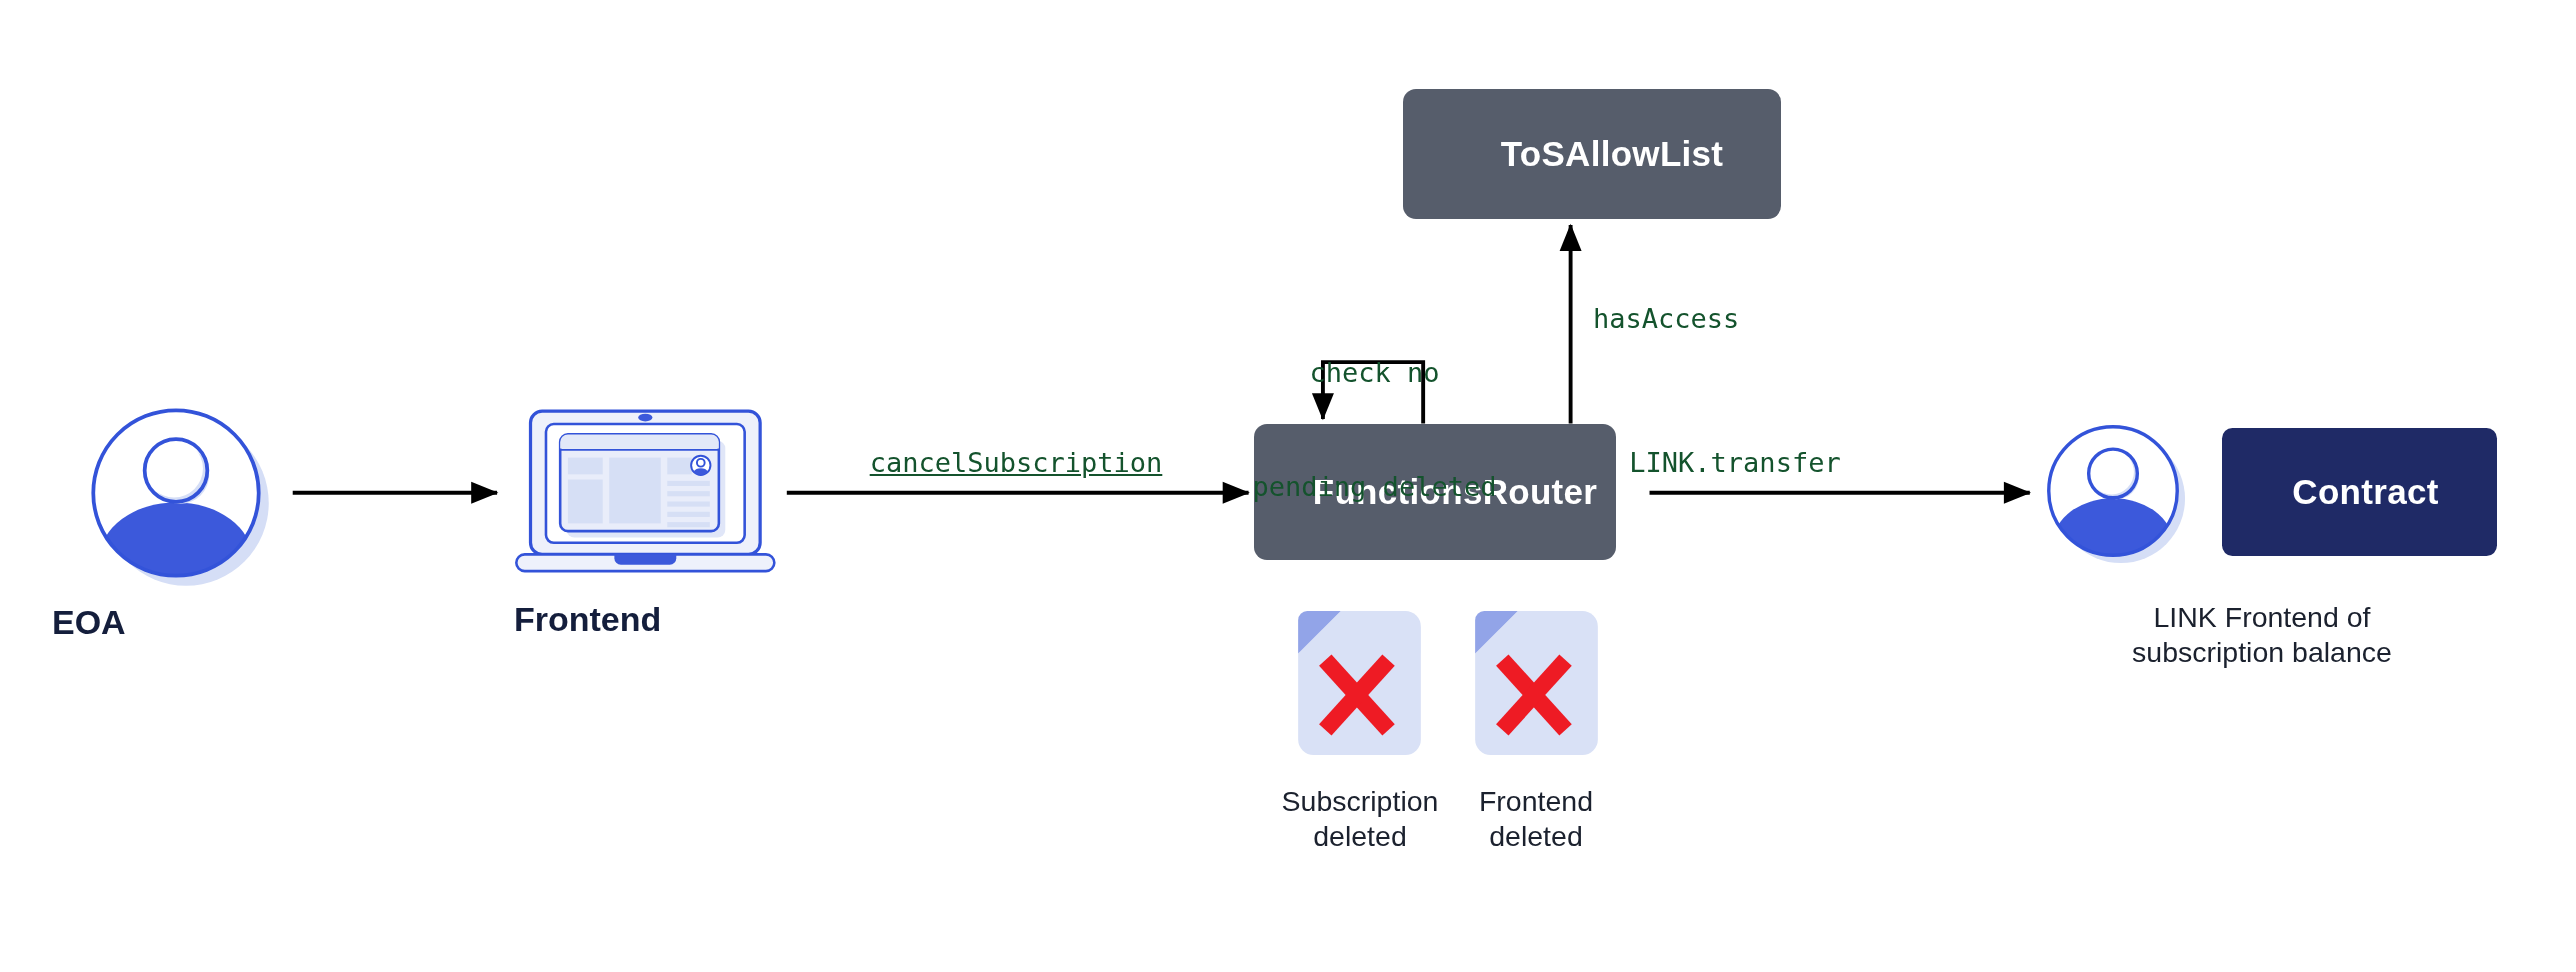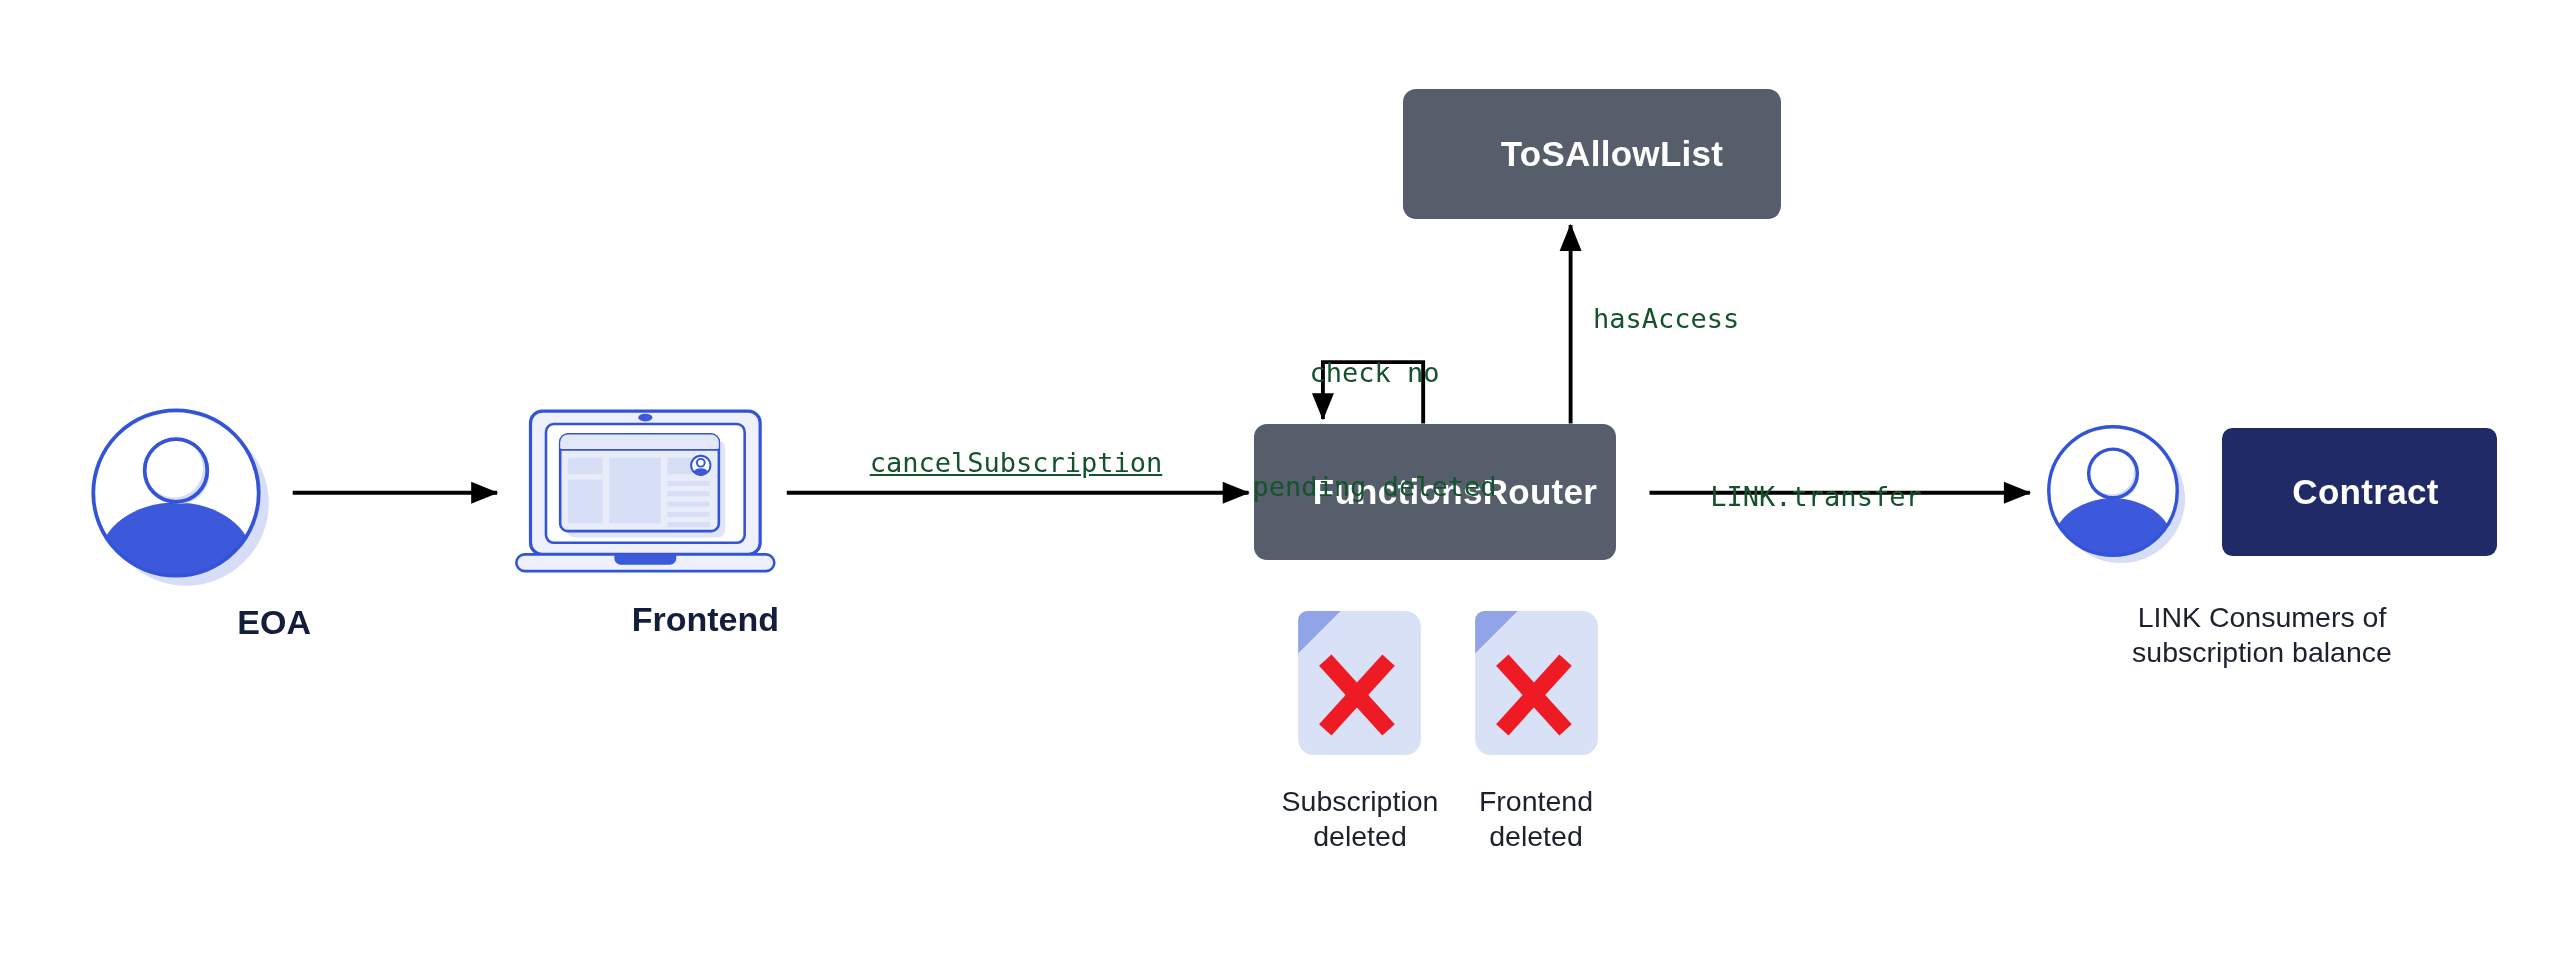--- a/index.html
+++ b/index.html
@@ -27,21 +27,21 @@
   }
   .abs{position:absolute;}
   #connectors{position:absolute;left:0;top:0;pointer-events:none;}
   .node-box{
     position:absolute;border-radius:13px;display:flex;align-items:center;justify-content:center;
     color:#FFFFFF;font-weight:700;font-size:35px;letter-spacing:0.3px;
   }
   .slate{background:var(--box-slate);padding-left:40px;}
   .navy{background:var(--box-navy);border-radius:10.4px;}
   .node-label{
-    position:absolute;text-align:right;color:var(--label-navy);
+    position:absolute;text-align:left;color:var(--label-navy);
     font-weight:700;font-size:34px;
   }
   .mono-label{
     position:absolute;font-family:"DejaVu Sans Mono","Liberation Mono",monospace;
     font-size:27px;color:#14532d;text-align:center;line-height:38px;white-space:pre;
   }
   .caption{
     position:absolute;text-align:center;color:var(--caption-dark);
     font-weight:400;font-size:28.5px;line-height:35px;
   }
@@ -127,26 +127,26 @@
     <circle cx="150" cy="150" r="132" fill="#FFFFFF"></circle>
     <g clip-path="url(#clipReceiver)">
       <ellipse cx="150" cy="255" rx="122" ry="90" style="fill:var(--blue-fill,#3C59DB)"></ellipse>
     </g>
     <circle cx="150" cy="150" r="132" fill="none" style="stroke:var(--blue,#3353D9)" stroke-width="7"></circle>
     <circle cx="157" cy="121" r="46" style="fill:var(--lavender,#D5DEF6)"></circle>
     <circle cx="147" cy="111" r="46" fill="#FFFFFF"></circle>
     <circle cx="150" cy="114" r="50" fill="none" style="stroke:var(--blue,#3353D9)" stroke-width="7"></circle>
   </svg>
   <div class="caption" style="left:2068px;top:600px;width:388px;">
-    <span style="display:block">LINK Consumers of</span>
+    <span style="display:block">LINK Frontend of</span>
     <span style="display:block">subscription balance</span>
   </div>
 
   <div class="mono-label" style="left:835px;top:444px;width:362px;text-decoration:underline;">cancelSubscription</div>
-  <div class="mono-label" style="left:1635px;top:444px;width:362px;margin-top:34px;">LINK.transfer</div>
+  <div class="mono-label" style="left:1554px;top:444px;width:362px;">LINK.transfer</div>
   <div class="mono-label" style="left:1593px;top:300px;text-align:left;">hasAccess</div>
   <div class="mono-label" style="left:1213px;top:278px;width:323px;">
     <span style="display:block">check no</span>
     <span style="display:block">pending deleted</span>
   </div>
 
   <svg class="abs" style="left:1298px;top:611px;" width="123" height="144" viewBox="0 0 190 223">
     <path d="M66,0 H166 A24,24 0 0 1 190,24 V199 A24,24 0 0 1 166,223 H24 A24,24 0 0 1 0,199 V66 Z" style="fill:var(--page-fill,#D9E1F6)"></path>
     <path d="M66,0 L0,66 V14 A14,14 0 0 1 14,0 Z" style="fill:var(--fold-fill,#92A4E8)"></path>
     <g>

